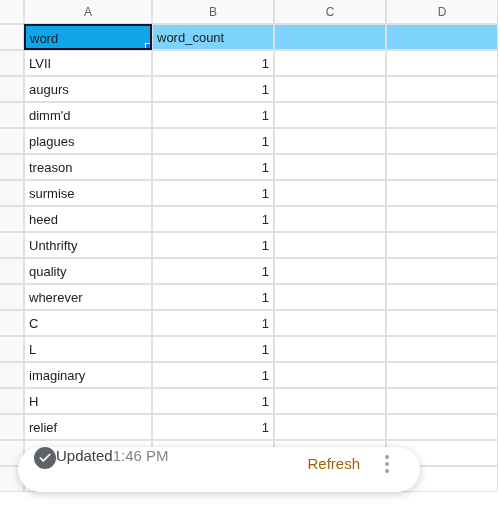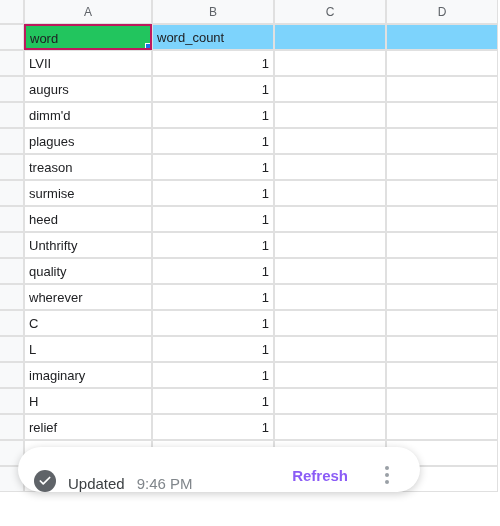--- a/index.html
+++ b/index.html
@@ -52,22 +52,22 @@
       white-space: nowrap;
       font-size: 13px;
     }
     .cell.num { text-align: right; font-variant-numeric: tabular-nums; }
     .header-row .cell {
       background: #7dd3fc;
       color: #202124;
     }
     .header-row .cell.selected {
       position: relative;
-      border: 2px solid #be185d;
-      background: #22c55e;
+      border: 2px solid #0f172a;
+      background: #0ea5e9;
       z-index: 2;
     }
     .header-row .cell.selected::after {
       content: '';
       position: absolute;
       right: -3px;
       bottom: -3px;
       width: 6px;
       height: 6px;
       background: #1a73e8;
@@ -77,39 +77,38 @@
     .status-pill {
       position: absolute;
       left: 18px;
       bottom: 34px;
       right: 80px;
       background: #fff;
       border-radius: 28px;
       box-shadow: 0 2px 8px rgba(0,0,0,0.2);
       height: 45px;
       display: flex;
-      align-items: flex-end;
+      align-items: flex-start;
       padding: 0 16px;
-      gap: 12px;
       z-index: 10;
     }
     .check-icon {
       width: 22px; height: 22px;
       border-radius: 50%;
       background: #5f6368;
       display: flex; align-items: center; justify-content: center;
     }
     .check-icon svg { width: 14px; height: 14px; }
     .status-text { font-size: 15px; color: #3c4043; }
     .status-time { font-size: 15px; color: #80868b; }
     .spacer { flex: 1; }
     .refresh-btn {
       font-size: 15px;
-      color: #8b5cf6;
-      font-weight: 700;
+      color: #a16207;
+      font-weight: 400;
       cursor: pointer;
       background: none; border: none;
       padding: 8px 10px;
     }
     .kebab {
       width: 34px; height: 34px;
       border-radius: 50%;
       display: flex; flex-direction: column;
       align-items: center; justify-content: center;
       gap: 3px;
@@ -140,21 +139,21 @@
   <div id="data-rows" style="display:contents"><div class="row-header"></div><div class="cell">LVII</div><div class="cell num">1</div><div class="cell"></div><div class="cell"></div><div class="row-header"></div><div class="cell">augurs</div><div class="cell num">1</div><div class="cell"></div><div class="cell"></div><div class="row-header"></div><div class="cell">dimm'd</div><div class="cell num">1</div><div class="cell"></div><div class="cell"></div><div class="row-header"></div><div class="cell">plagues</div><div class="cell num">1</div><div class="cell"></div><div class="cell"></div><div class="row-header"></div><div class="cell">treason</div><div class="cell num">1</div><div class="cell"></div><div class="cell"></div><div class="row-header"></div><div class="cell">surmise</div><div class="cell num">1</div><div class="cell"></div><div class="cell"></div><div class="row-header"></div><div class="cell">heed</div><div class="cell num">1</div><div class="cell"></div><div class="cell"></div><div class="row-header"></div><div class="cell">Unthrifty</div><div class="cell num">1</div><div class="cell"></div><div class="cell"></div><div class="row-header"></div><div class="cell">quality</div><div class="cell num">1</div><div class="cell"></div><div class="cell"></div><div class="row-header"></div><div class="cell">wherever</div><div class="cell num">1</div><div class="cell"></div><div class="cell"></div><div class="row-header"></div><div class="cell">C</div><div class="cell num">1</div><div class="cell"></div><div class="cell"></div><div class="row-header"></div><div class="cell">L</div><div class="cell num">1</div><div class="cell"></div><div class="cell"></div><div class="row-header"></div><div class="cell">imaginary</div><div class="cell num">1</div><div class="cell"></div><div class="cell"></div><div class="row-header"></div><div class="cell">H</div><div class="cell num">1</div><div class="cell"></div><div class="cell"></div><div class="row-header"></div><div class="cell">relief</div><div class="cell num">1</div><div class="cell"></div><div class="cell"></div><div class="row-header"></div><div class="cell"></div><div class="cell num"></div><div class="cell"></div><div class="cell"></div><div class="row-header"></div><div class="cell">advised</div><div class="cell num">1</div><div class="cell"></div><div class="cell"></div></div>
 </div>
 
 <div class="status-pill">
   <div class="check-icon">
     <svg viewBox="0 0 24 24" fill="none" stroke="#fff" stroke-width="3" stroke-linecap="round" stroke-linejoin="round">
         <polyline points="20 6 9 17 4 12"></polyline>
       </svg>
   </div>
   <span class="status-text">Updated</span>
-  <span class="status-time">9:46 PM</span>
+  <span class="status-time">1:46 PM</span>
   <div class="spacer"></div>
   <button class="refresh-btn">Refresh</button>
   <div class="kebab">
     <span></span>
       <span></span>
       <span></span>
   </div>
 </div>
 
 </body></html>

